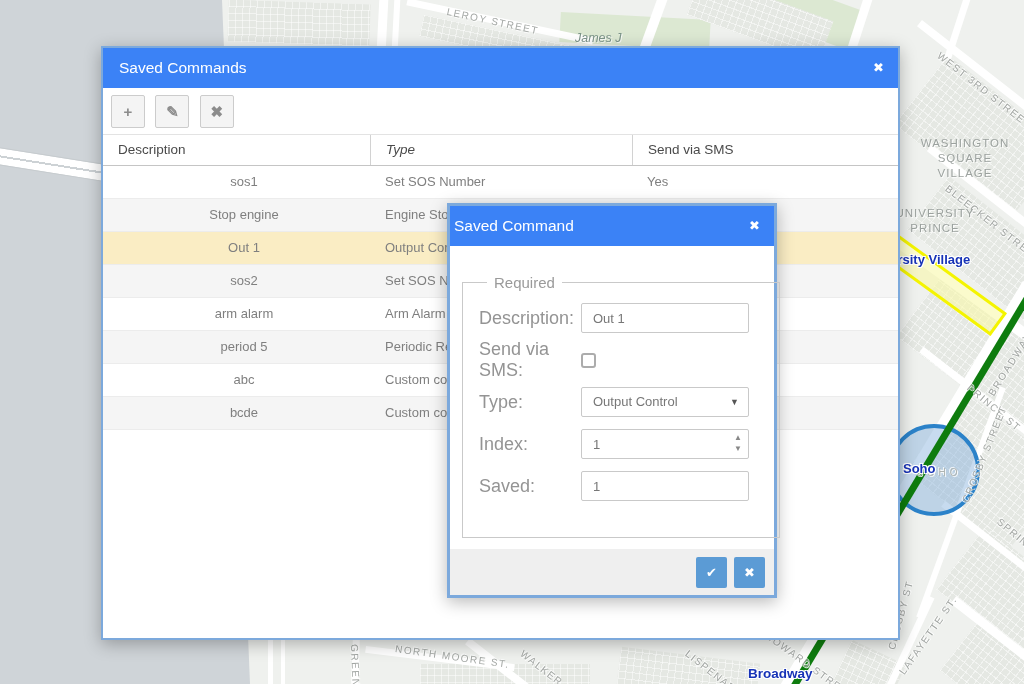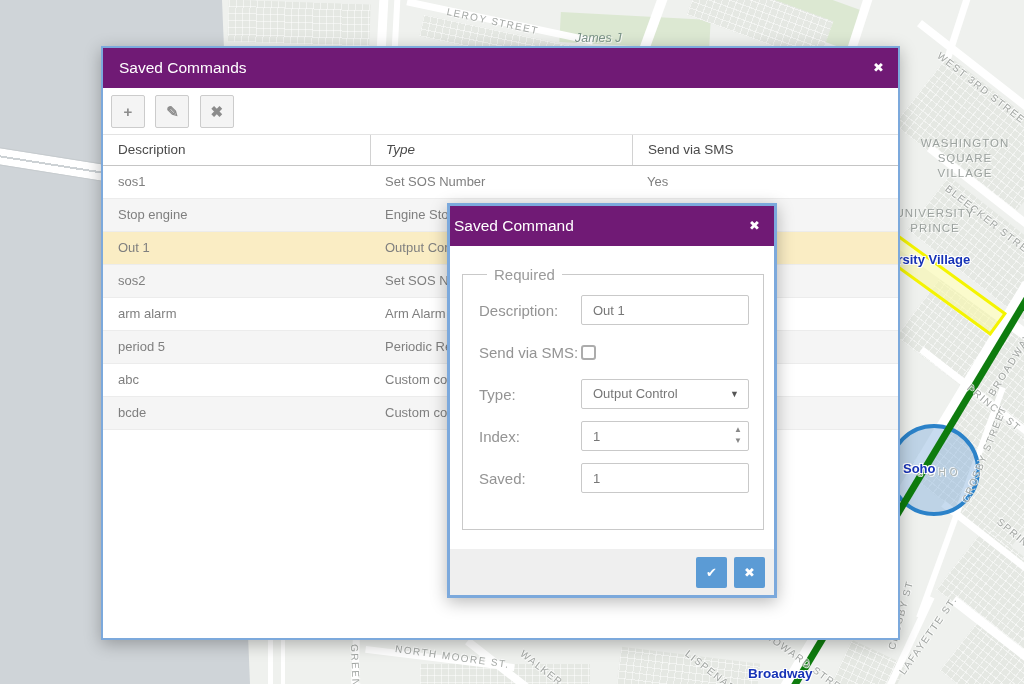--- a/index.html
+++ b/index.html
@@ -36,48 +36,48 @@
     text-align:center; white-space:pre-line; line-height:1.3;
     text-shadow:1px 1px 0 rgba(255,255,255,.85); }
   .park-label { position:absolute; font-size:12.5px; font-style:italic; color:#7D958A;
     white-space:nowrap; text-shadow:1px 1px 0 rgba(255,255,255,.8); }
   .poi-label { position:absolute; font-size:13px; font-weight:bold; color:#1733B7;
     white-space:nowrap; text-shadow:1px 1px 0 #fff, -1px -1px 0 #fff, 1px -1px 0 #fff, -1px 1px 0 #fff; }
 
   
   .dialog { position:absolute; background:#fff; border:2px solid #7CA9DC;
     box-shadow:0 4px 16px rgba(0,0,0,.28); }
-  .dlg-header { height:40px; background:#701a75; color:#fff; font-size:15.5px;
+  .dlg-header { height:40px; background:#3b82f6; color:#fff; font-size:15.5px;
     line-height:40px; padding-left:16px; position:relative; }
   .dlg-close { position:absolute; right:14px; top:0; line-height:40px; font-size:13px;
     color:#fff; cursor:pointer; }
 
   
   .dlg-commands { left:101px; top:46px; width:799px; height:594px; z-index:10; }
   .toolbar { height:47px; padding:7px 0 0 8px; border-bottom:1px solid #E3E3E3; }
   .tb-btn { display:inline-block; width:34px; height:33px; margin-right:6px;
     background:#F4F4F4; border:1px solid #CCCCCC; border-radius:2px;
     color:#8C8C8C; text-align:center; line-height:31px; font-size:15px; font-weight:bold; cursor:pointer; }
   .thead { display:flex; height:31px; border-bottom:1px solid #C5C5C5; font-size:13.5px; color:#4A4A4A; }
   .th { line-height:30px; padding-left:15px; }
   .th1 { width:267px; } .th2 { width:262px; border-left:1px solid #D2D2D2;font-style:italic; }
   .th3 { flex:1; border-left:1px solid #D2D2D2; }
   .trow { display:flex; height:33px; font-size:13px; color:#7F7F7F; border-bottom:1px solid #ECECEC; }
   .td { line-height:32px; padding-left:15px; overflow:hidden; white-space:nowrap; }
-  .td1 { width:267px; } .td2 { width:262px; } .td3 { flex:1; }
+  .td1 { width:267px;text-align:center; } .td2 { width:262px; } .td3 { flex:1; }
   .trow.even { background:#F5F5F5; }
   .trow.selected { background:#FAEDC4; }
 
   
   .dlg-command { left:447px; top:203px; width:330px; height:395px; z-index:20; border-width:3px; }
   .dlg-command .dlg-header { padding-left:4px; }
-  fieldset.req { margin:20px 12px 0 12px; height:264px; border:1px solid #C9C9C9; padding:12px 14px 0 16px; }
+  fieldset.req { margin:28px 12px 0 12px; height:264px; border:1px solid #C9C9C9; padding:12px 30px 0 16px; }
   fieldset.req legend { font-size:15px; color:#9A9A9A; padding:0 7px; margin-left:8px; }
   .frow { display:flex; align-items:center; height:30px; margin-bottom:12px; }
-  .flabel { flex:0 0 102px; font-size:15px; color:#949494; }
+  .flabel { flex:0 0 102px; font-size:18px; color:#949494; }
   .txt { width:168px; height:30px; border:1px solid #C9C9C9; border-radius:2px;
     padding:0 11px; font-size:13px; color:#777; font-family:"Liberation Sans",sans-serif; background:#fff; }
   .sel { position:relative; width:168px; height:30px; border:1px solid #C9C9C9; border-radius:2px;
     line-height:28px; padding-left:11px; font-size:13px; color:#777; background:#fff; cursor:pointer; }
   .sel .arrow { position:absolute; right:9px; top:0; line-height:28px; font-size:9px; color:#555; }
   .spinwrap { position:relative; width:168px; }
   .spin-arrows { position:absolute; right:7px; top:3px; display:flex; flex-direction:column;
     font-size:8px; color:#888; line-height:11px; cursor:pointer; }
   .checkbox { width:15px; height:15px; border:2px solid #ACACAC; border-radius:3px; background:#fff; cursor:pointer; }
   .dlg-footer { position:absolute; left:0; right:0; bottom:0; height:46px; background:#EFEFEF;

